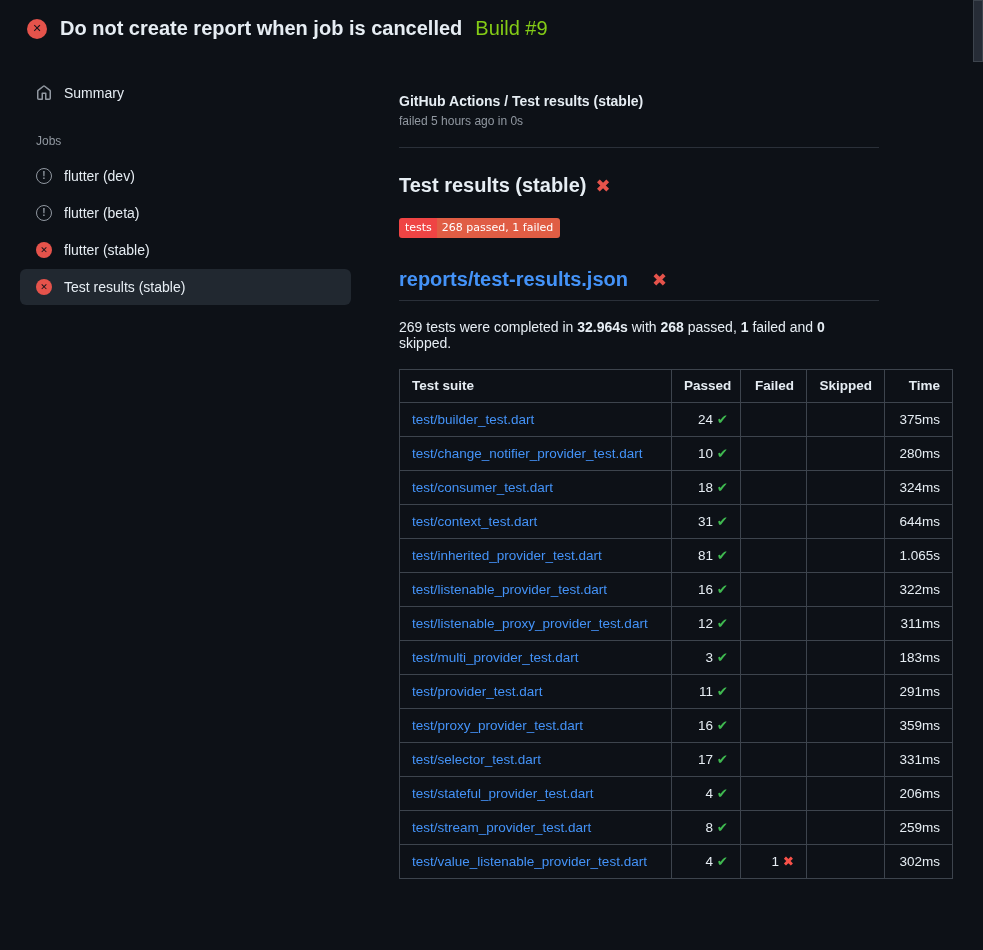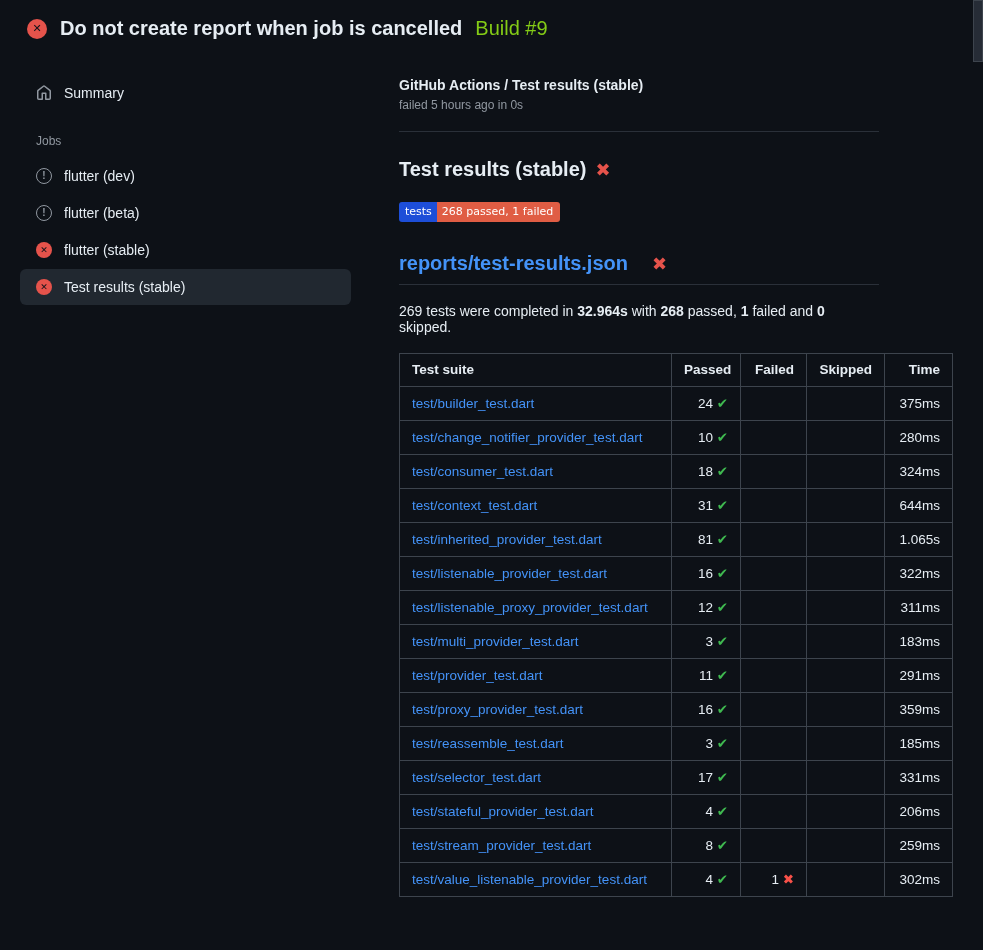--- a/index.html
+++ b/index.html
@@ -32,29 +32,29 @@
   .side-label { font-size: 14px; color: #e6edf3; }
   .jobs-heading { font-size: 12px; color: #9198a1; padding: 22px 16px 10px; }
   .neutral-circle {
     width: 16px; height: 16px; border: 1.5px solid #9198a1; border-radius: 50%;
     color: #9198a1; display: inline-flex; align-items: center; justify-content: center;
     font-size: 10px; font-weight: 700; flex: none; line-height: 1;
   }
   .home-icon svg { display: block; }
 
   
-  .main { position: absolute; left: 399px; top: 41px; width: 480px; }
+  .main { position: absolute; left: 399px; top: 57px; width: 480px; }
   .breadcrumb { margin-top: 36px; font-weight: 700; font-size: 14px; }
   .meta { margin-top: 5px; font-size: 12px; color: #9198a1; }
   .divider { margin-top: 19px; height: 1px; background: #2a3039; }
   h1.run-title { margin-top: 26px; font-size: 20px; font-weight: 700; display: flex; align-items: center; gap: 9px; }
   .h-cross { color: #e5534b; font-size: 18px; font-weight: 700; font-family: "DejaVu Sans", sans-serif; }
   .badge-row { margin-top: 21px; }
   .badge { display: inline-flex; font-size: 11px; line-height: 13px; border-radius: 3px; overflow: hidden; font-family: "DejaVu Sans", sans-serif; }
-  .badge-label { background: #1d4ed8; color: #ffffff; padding: 3px 5px 4px 6px; }
+  .badge-label { background: #ef4444; color: #ffffff; padding: 3px 5px 4px 6px; }
   .badge-value { background: #e05d44; color: #ffffff; padding: 3px 7px 4px 5px; }
   h2.report-title { margin-top: 30px; padding-bottom: 9px; border-bottom: 1px solid #2a3039; font-size: 20px; font-weight: 700; display: flex; align-items: center; gap: 24px; }
   .report-link { color: #4493f8; text-decoration: none; cursor: pointer; }
   .summary-line { margin-top: 18px; font-size: 14px; color: #e6edf3; }
   .summary-line b { font-weight: 700; }
 
   
   table.results { margin-top: 18px; width: 553px; border-collapse: collapse; table-layout: fixed; }
   .results th, .results td { border: 1px solid #3d444d; padding: 8px 12px; font-size: 13.5px; line-height: 16px; overflow: hidden; white-space: nowrap; }
   .results th { font-weight: 700; color: #e6edf3; }
@@ -216,27 +216,20 @@
           <td class="td-num">291ms</td>
         </tr>
         <tr>
           <td class="td-suite"><a class="suite-link" href="#">test/proxy_provider_test.dart</a></td>
           <td class="td-num">16 <span class="check">✔</span></td>
           <td class="td-num"></td>
           <td class="td-num"></td>
           <td class="td-num">359ms</td>
         </tr>
         <tr>
-          <td class="td-suite"><a class="suite-link" href="#">test/reassemble_test.dart</a></td>
-          <td class="td-num">3 <span class="check">✔</span></td>
-          <td class="td-num"></td>
-          <td class="td-num"></td>
-          <td class="td-num">185ms</td>
-        </tr>
-        <tr>
           <td class="td-suite"><a class="suite-link" href="#">test/selector_test.dart</a></td>
           <td class="td-num">17 <span class="check">✔</span></td>
           <td class="td-num"></td>
           <td class="td-num"></td>
           <td class="td-num">331ms</td>
         </tr>
         <tr>
           <td class="td-suite"><a class="suite-link" href="#">test/stateful_provider_test.dart</a></td>
           <td class="td-num">4 <span class="check">✔</span></td>
           <td class="td-num"></td>

